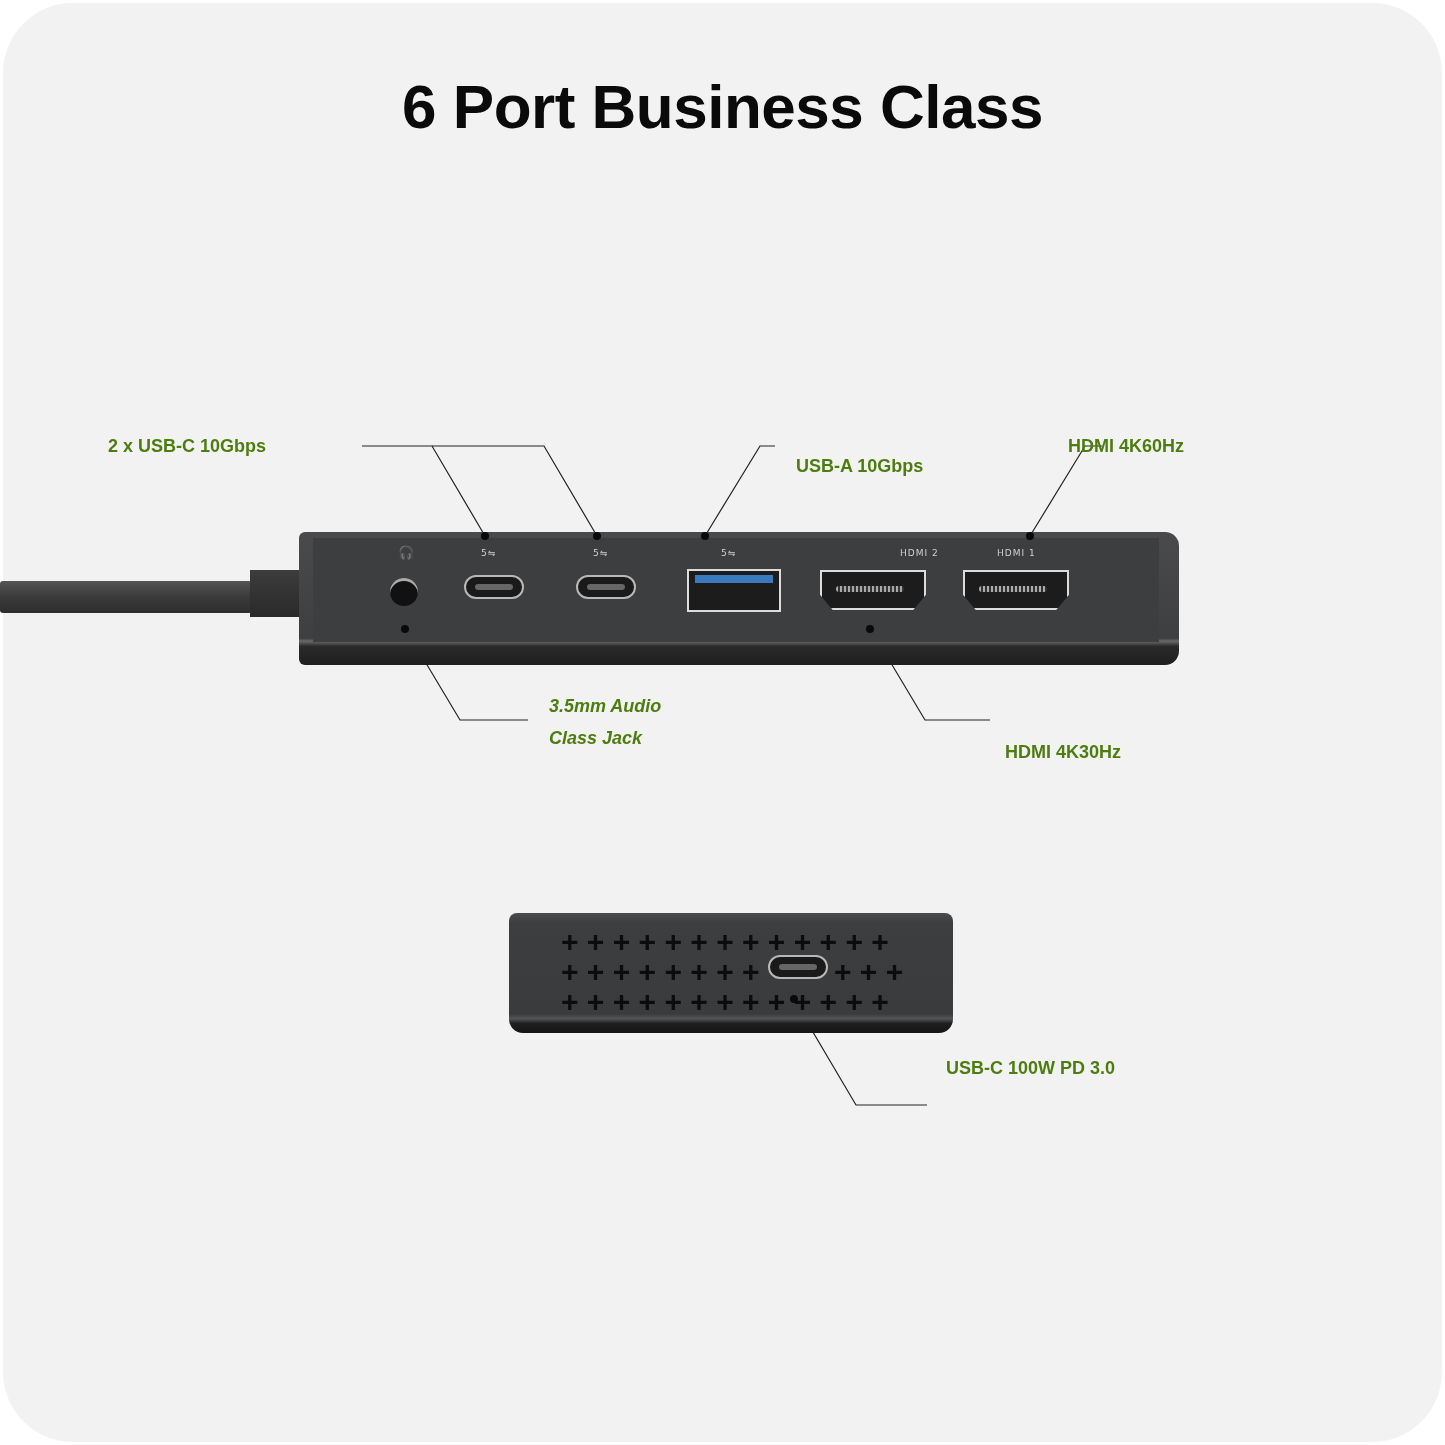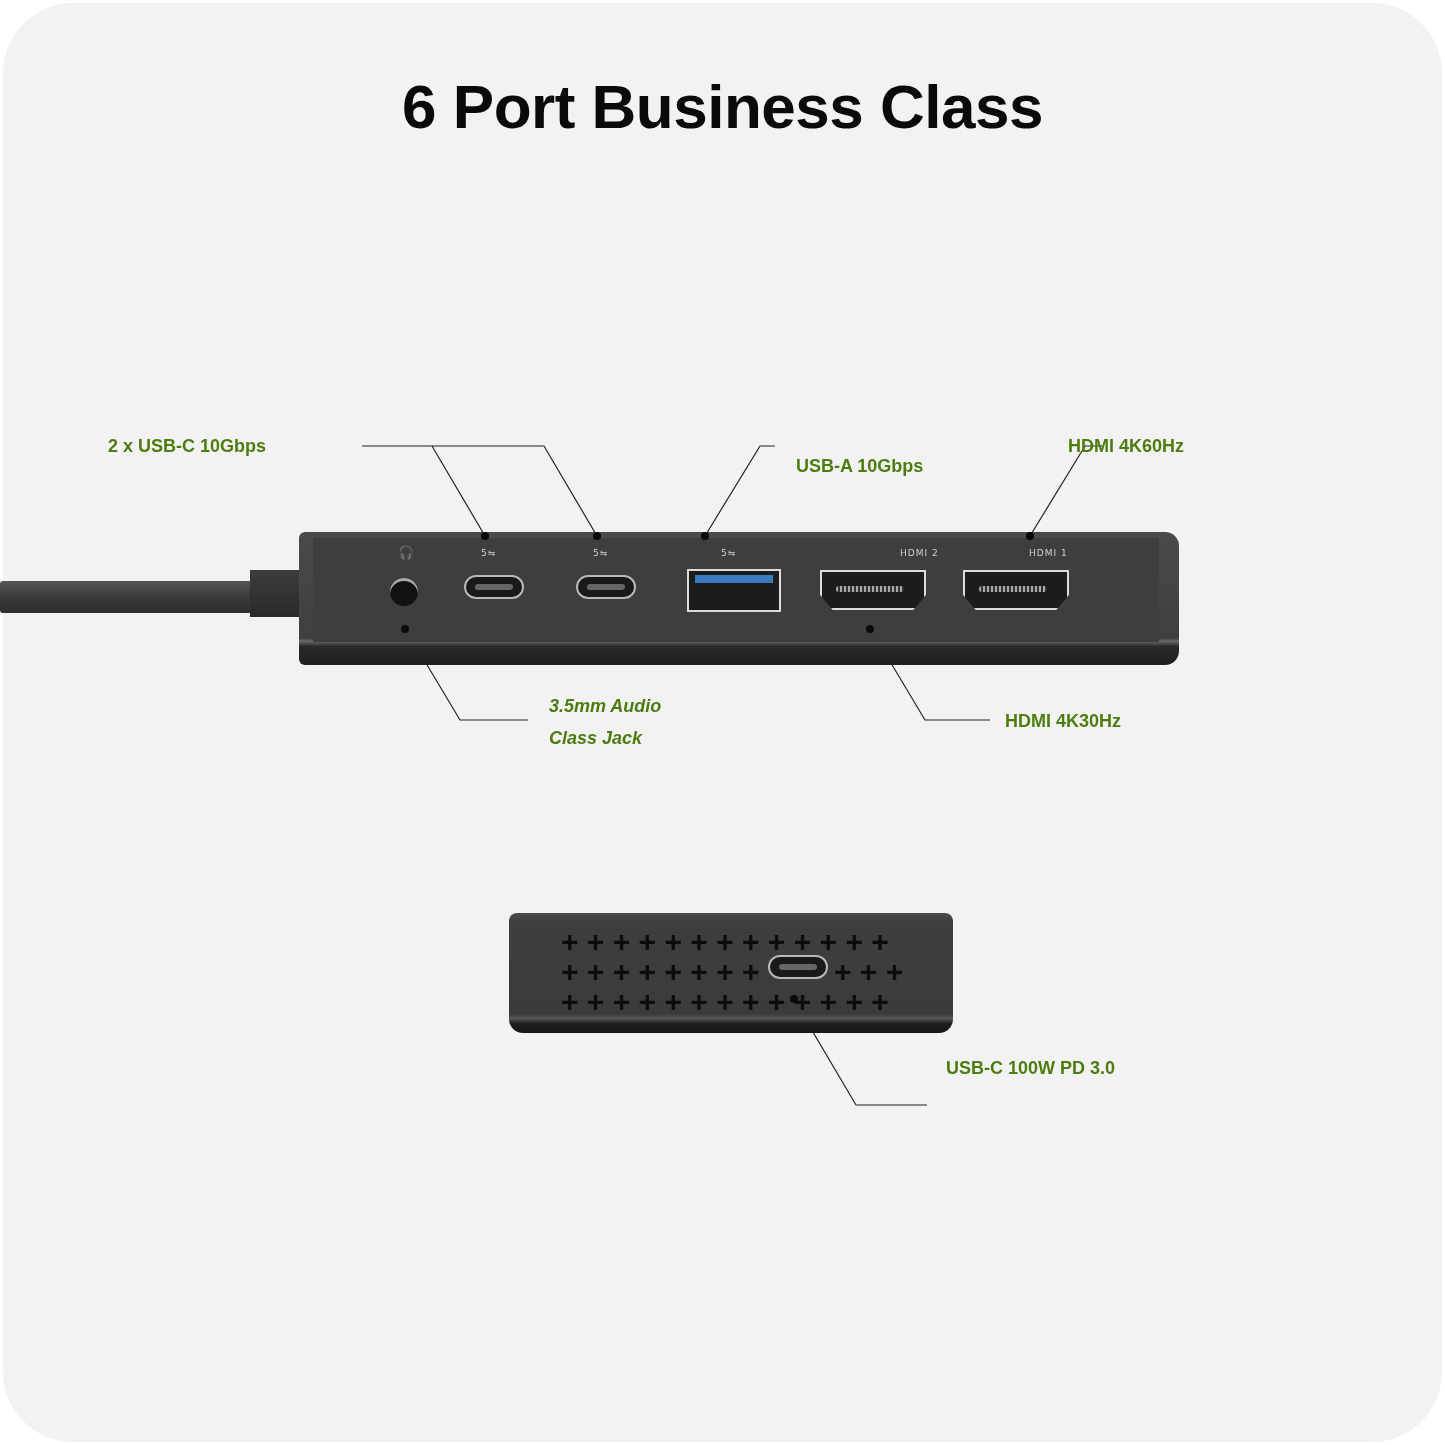--- a/index.html
+++ b/index.html
@@ -50,21 +50,21 @@
   </g>
 </svg>
 
 <div class="label" style="left:108px;top:430px;">2 x USB-C 10Gbps</div>
 <div class="label" style="left:796px;top:430px;margin-top:20px;">USB-A 10Gbps</div>
 <div class="label" style="left:1068px;top:430px;">HDMI 4K60Hz</div>
 <div class="label" style="left:549px;top:690px;font-style:italic;">
   <div>3.5mm Audio</div>
   <div>Class Jack</div>
 </div>
-<div class="label" style="left:1005px;top:705px;">HDMI 4K30Hz</div>
+<div class="label" style="left:1005px;top:736px;">HDMI 4K30Hz</div>
 <div class="label" style="left:946px;top:1052px;">USB-C 100W PD 3.0</div>
 
 <div class="cable"></div>
 <div class="cable-boot"></div>
 
 <div class="dock">
   <div class="face"></div>
 </div>
 
 <div class="plabel" style="left:398px;top:545px;font-size:13px;color:#bbb;">🎧</div>
@@ -84,21 +84,21 @@
     <div class="blue"></div>
   </div>
 <div class="dot" style="left:701px;top:532px;"></div>
 
 <div class="plabel" style="left:853px;top:548px;margin-left:47px;">HDMI 2</div>
 <div class="port-hdmi" style="left:820px;top:570px;">
     <div class="pins"></div>
   </div>
 <div class="dot" style="left:866px;top:625px;"></div>
 
-<div class="plabel" style="left:997px;top:548px;margin-left:32px;">HDMI 1</div>
+<div class="plabel" style="left:997px;top:548px;">HDMI 1</div>
 <div class="port-hdmi" style="left:963px;top:570px;">
     <div class="pins"></div>
   </div>
 <div class="dot" style="left:1026px;top:532px;"></div>
 
 <div class="box">
   <div class="vent" style="left:52px;top:12px;">+&nbsp;+&nbsp;+&nbsp;+&nbsp;+&nbsp;+&nbsp;+&nbsp;+&nbsp;+&nbsp;+&nbsp;+&nbsp;+&nbsp;+</div>
   <div class="vent" style="left:52px;top:42px;">+&nbsp;+&nbsp;+&nbsp;+&nbsp;+&nbsp;+&nbsp;+&nbsp;+</div>
   <div class="vent" style="left:325px;top:42px;">+&nbsp;+&nbsp;+</div>
   <div class="vent" style="left:52px;top:72px;">+&nbsp;+&nbsp;+&nbsp;+&nbsp;+&nbsp;+&nbsp;+&nbsp;+&nbsp;+&nbsp;+&nbsp;+&nbsp;+&nbsp;+</div>

